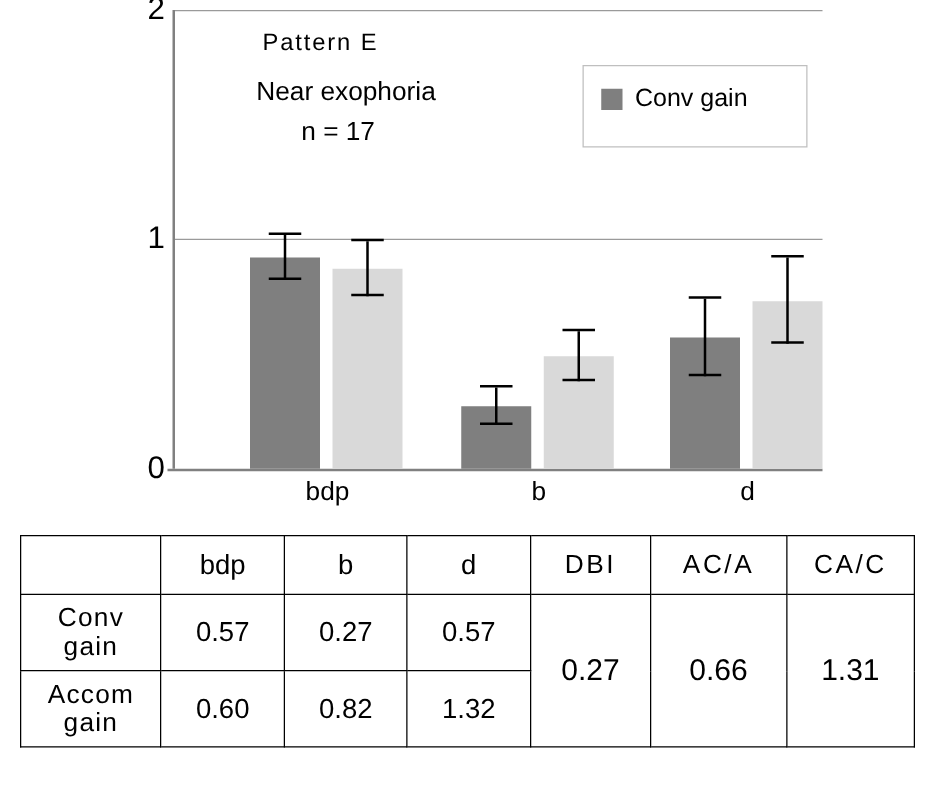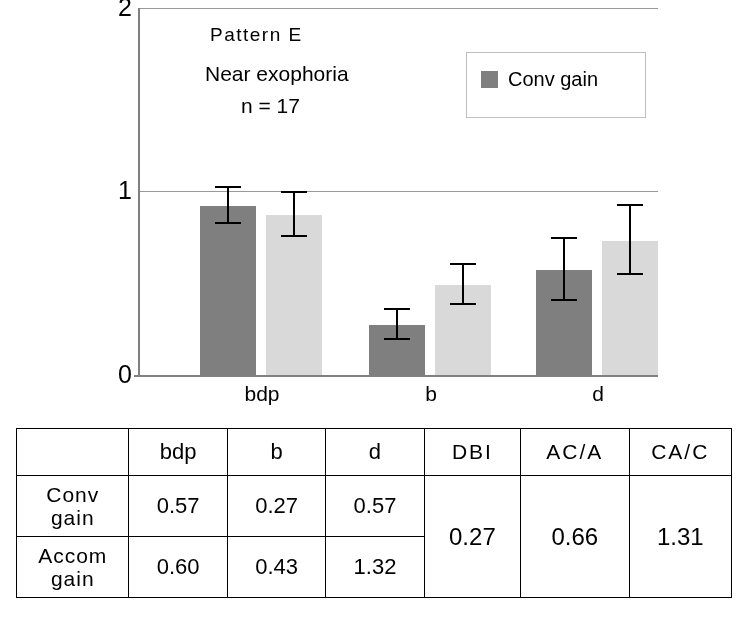--- a/index.html
+++ b/index.html
@@ -296,20 +296,20 @@
           <td class="big-val" rowspan="2">0.27</td>
           <td class="big-val" rowspan="2">0.66</td>
           <td class="big-val" rowspan="2">1.31</td>
         </tr>
         <tr>
           <td class="rowlabel tall">
             <div>Accom</div>
             <div>gain</div>
           </td>
           <td class="tall">0.60</td>
-          <td class="tall">0.43</td>
+          <td class="tall">0.82</td>
           <td class="tall">1.32</td>
         </tr>
       </tbody>
     </table>
   </div>
 
 </div>
 
 </body></html>

